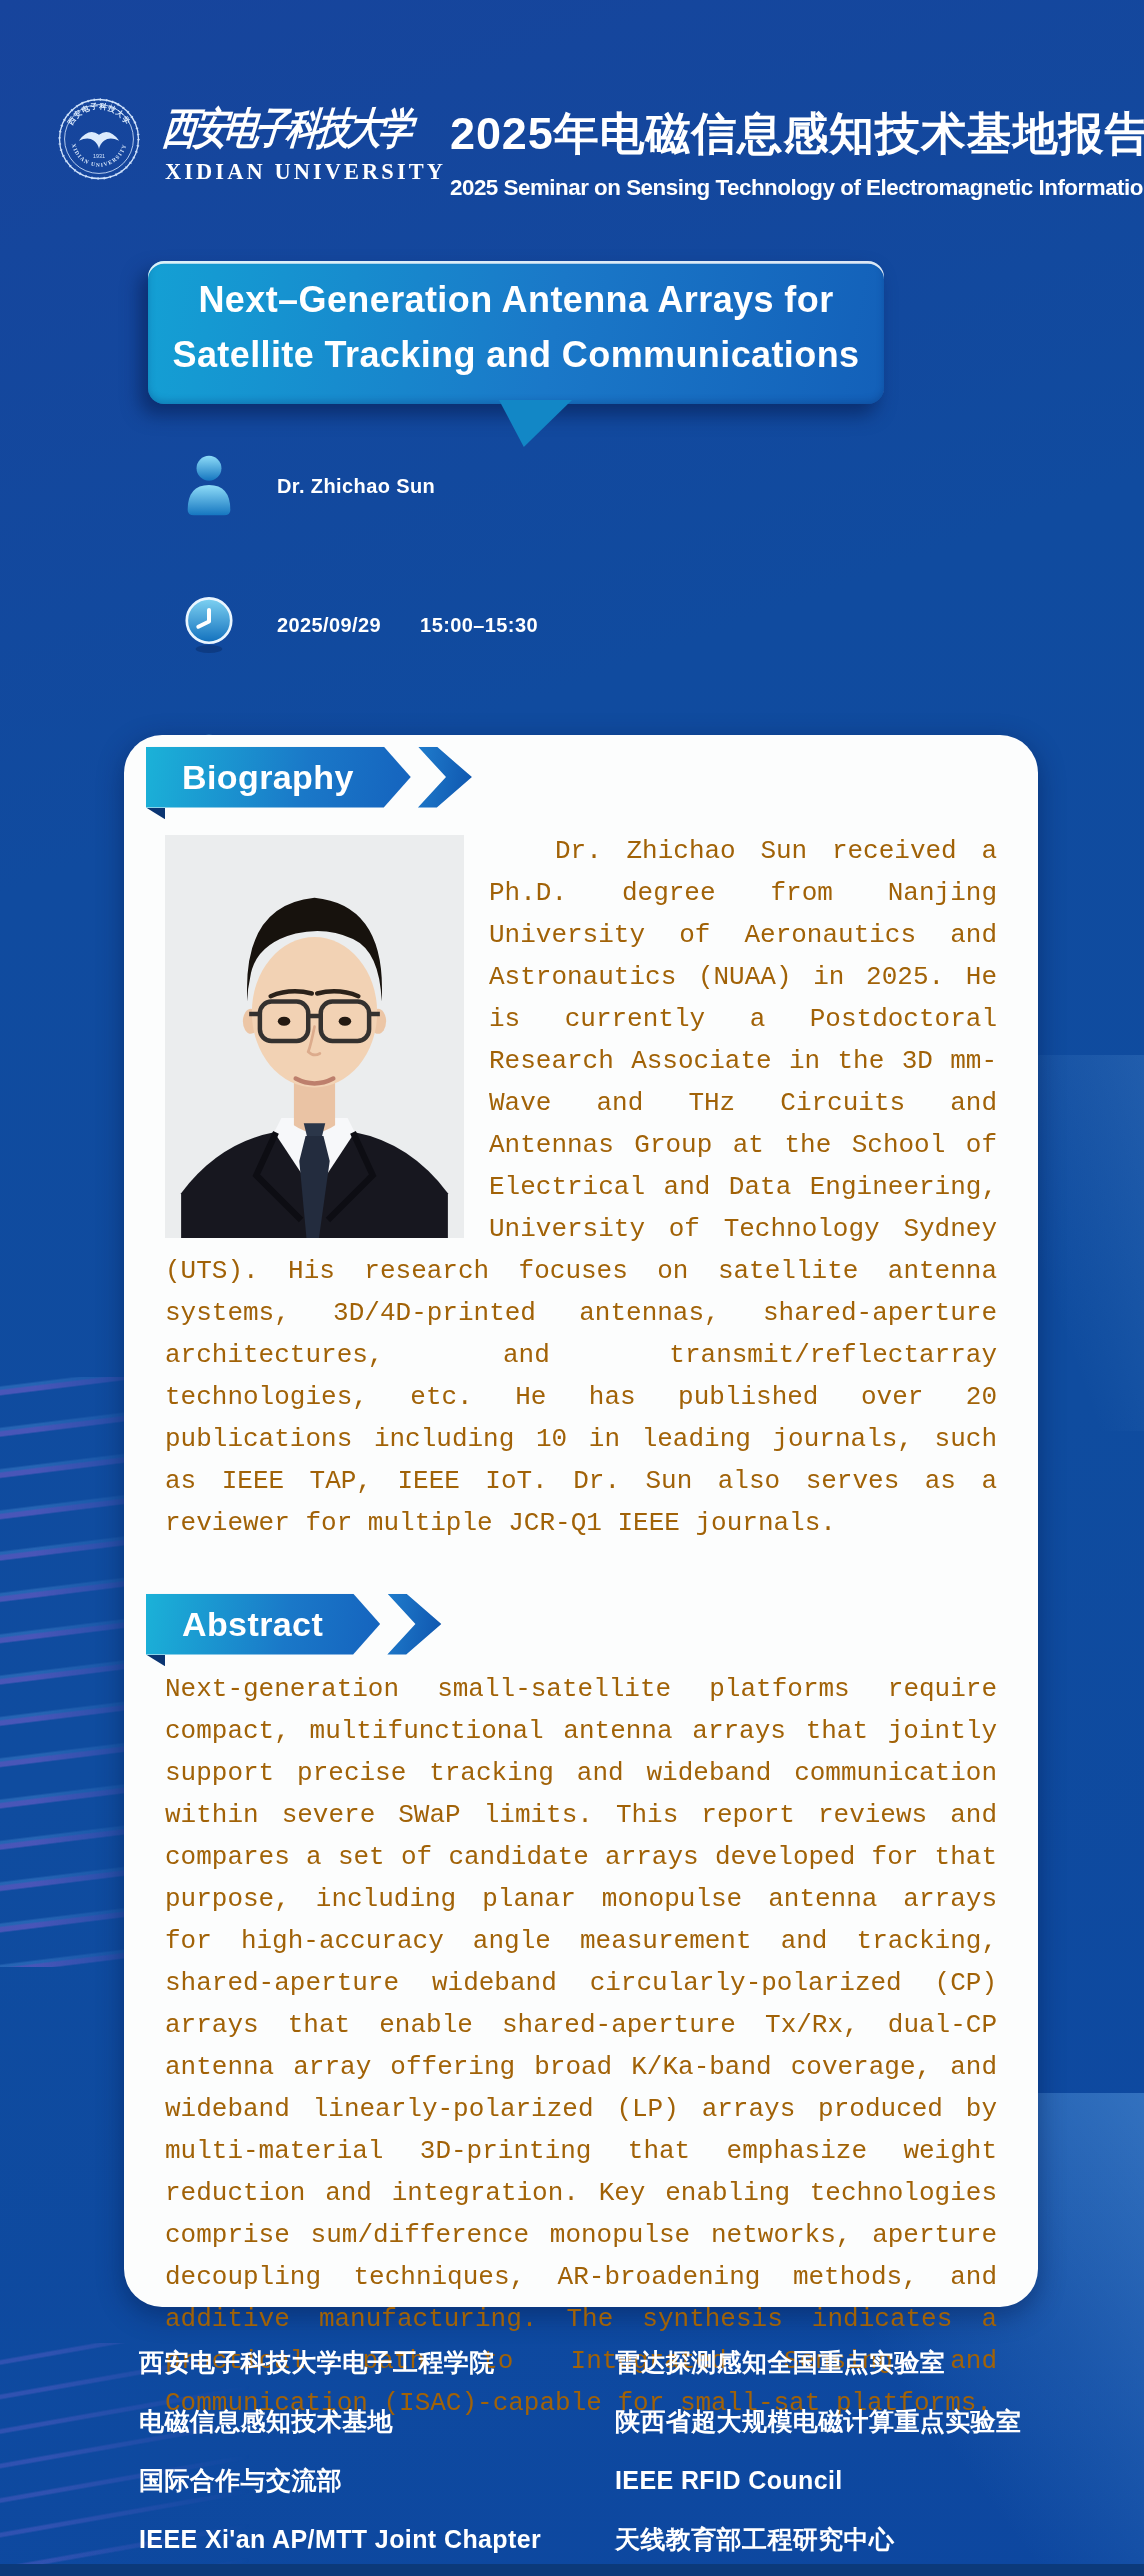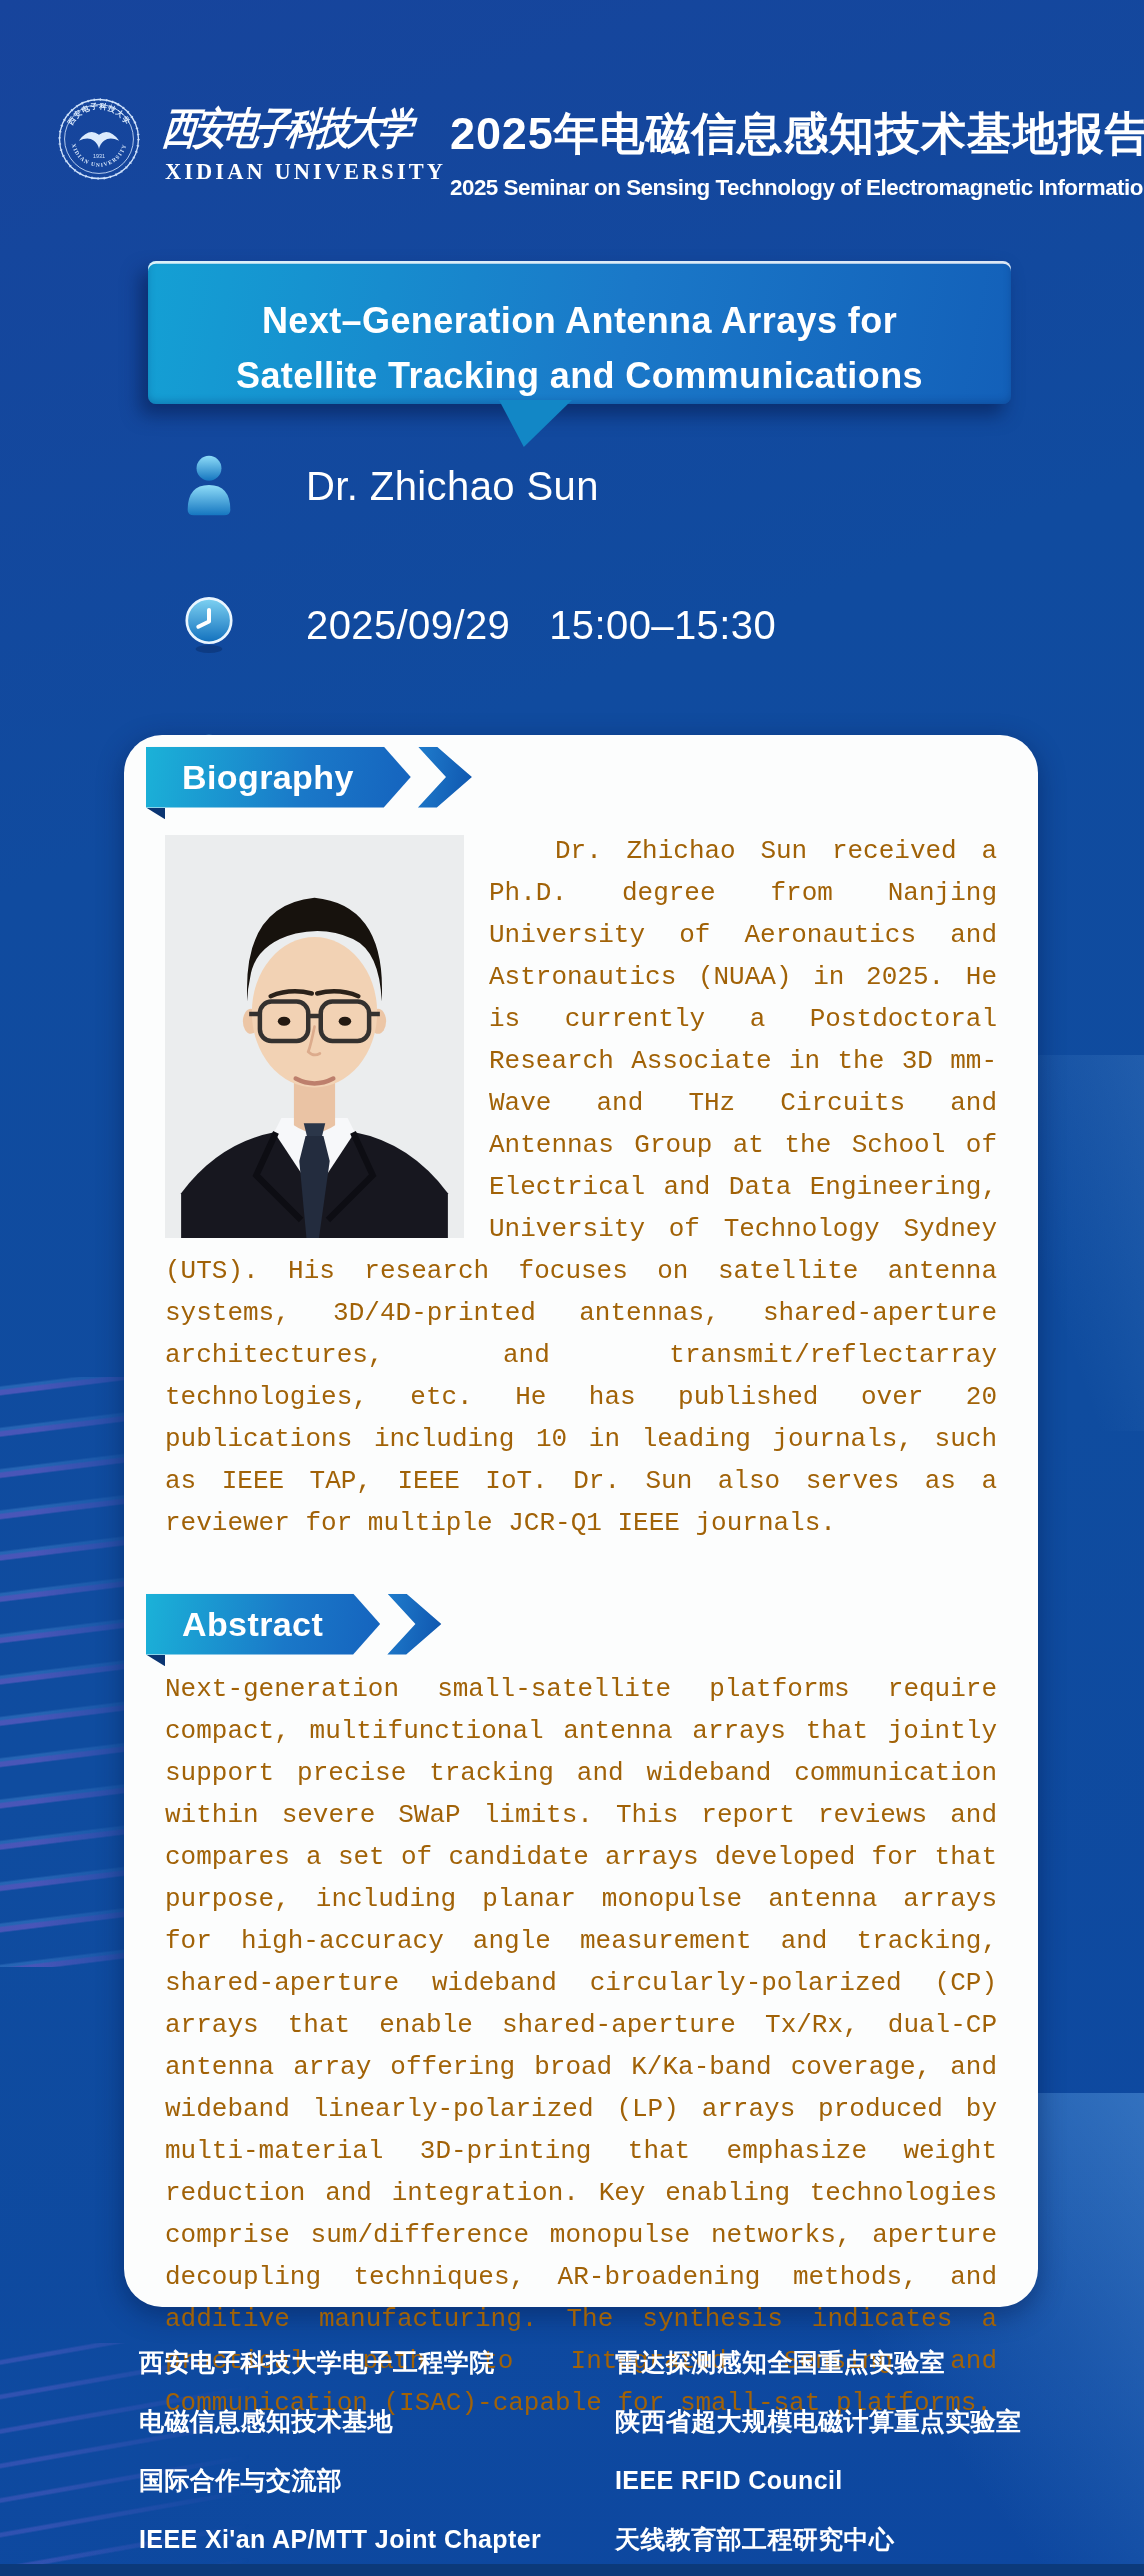--- a/index.html
+++ b/index.html
@@ -47,38 +47,38 @@
     position:absolute; left:165px; top:159px; color:#fff;
     font-family:"Liberation Serif", serif; font-weight:bold;
     font-size:22.4px; letter-spacing:3.1px; white-space:nowrap;
   }
   .header-title-block { position:absolute; left:450px; top:104px; width:655px; color:#fff; }
   .seminar-title-cn { font-size:45px; font-weight:800; letter-spacing:0.9px; white-space:nowrap; }
   .seminar-title-en { margin-top:10.7px; font-size:22.4px; font-weight:700; letter-spacing:-0.5px; white-space:nowrap; }
 
   
   .banner {
-    position:absolute; left:148px; top:261px; width:863px; height:143px;
-    border-radius:8px;
+    position:absolute; left:148px; top:261px; width:736px; height:143px;
+    border-radius:16px;
     background: linear-gradient(100deg,#14a0d4 0%, #1a78c8 55%, #1360b9 100%);
     box-shadow: -7.2px 10.7px 18px rgba(5,25,75,.55), inset 0 2.7px 0 rgba(255,255,255,.85), inset 0 -2.7px 7.2px rgba(4,30,90,.25);
-    color:#fff; text-align:center; padding-top:32px;
+    color:#fff; text-align:center; padding-top:11px;
   }
   .banner-line { font-size:36px; font-weight:700; line-height:55px; letter-spacing:0.4px; }
   .banner-tail {
     position:absolute; left:351px; bottom:-43px; width:73px; height:47px;
     background:#1287c6; clip-path: polygon(0 0, 100% 0, 34% 100%);
     filter: drop-shadow(-3.6px 4.5px 4.5px rgba(5,25,75,.45));
   }
 
   
   .info-rows { position:absolute; left:183px; top:445px; }
   .info-row { display:flex; align-items:center; height:82px; margin-bottom:57px; }
   .info-icon { width:52px; height:64px; flex:0 0 52px; }
-  .info-text { margin-left:71px; color:#fff; font-size:40px; font-weight:400; letter-spacing:0.4px; white-space:nowrap; }
+  .info-text { margin-left:42px; color:#fff; font-size:20px; font-weight:700; letter-spacing:0.4px; white-space:nowrap; }
   .gap { display:inline-block; width:39px; }
 
   
   .card {
     position:absolute; left:124px; top:735px; width:914px; height:1572px;
     background:#fcfdfd; border-radius:38px;
     box-shadow: 0 7.2px 27px rgba(4,22,66,.45);
     padding:11.6px 41px 0 41px;
   }
   .ribbon { position:relative; display:inline-flex; align-items:stretch; margin-left:-19px; height:47px; }

